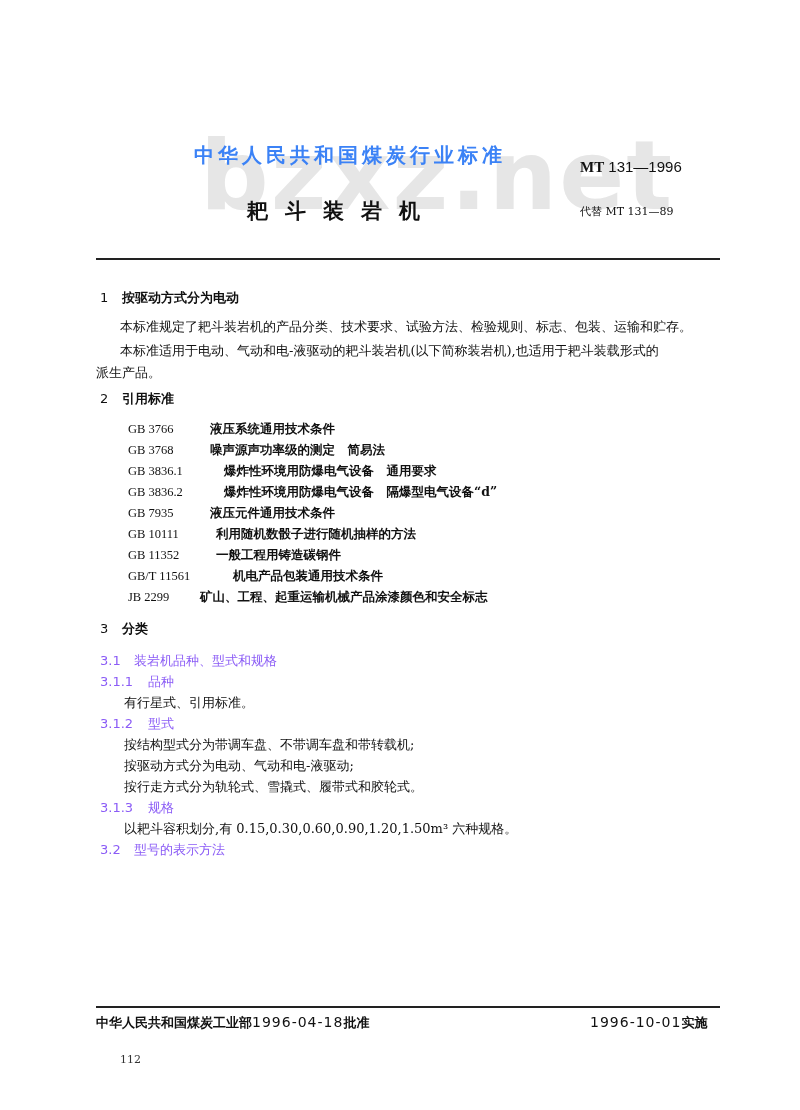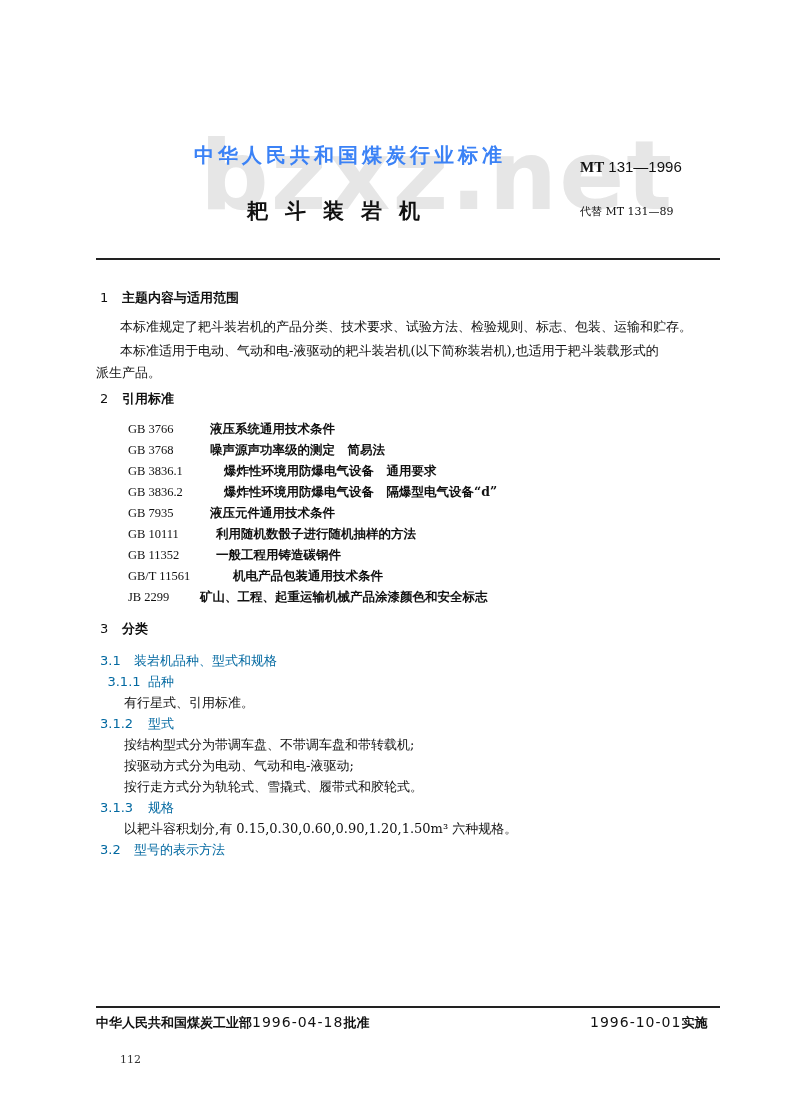--- a/index.html
+++ b/index.html
@@ -39,21 +39,21 @@
     font-family: "DejaVu Sans", "Liberation Sans", sans-serif;
     font-size: 13px; font-weight: bold; color: #111;
   }
   .h1 .num { font-weight: normal; display: inline-block; width: 22px; }
   .p { font-size: 13px; color: #111; }
   .ref { font-size: 12.5px; color: #111; }
   .ref .code { display: inline-block; font-family: "Liberation Serif", serif; }
   .ref .name { font-weight: bold; }
   .sub {
     font-family: "DejaVu Sans", "Liberation Sans", sans-serif;
-    font-size: 13px; color: #0369a1;
+    font-size: 13px; color: #8b5cf6;
   }
   .sub .num { display: inline-block; }
   .footer-left {
     left: 96px; top: 1014px;
     font-family: "DejaVu Sans", "Liberation Sans", sans-serif;
     font-size: 13px; font-weight: bold; color: #111;
   }
   .footer-left .date { font-weight: normal; font-size: 14px; letter-spacing: 1px; }
   .footer-right {
     left: 590px; top: 1014px;
@@ -72,21 +72,21 @@
 <div class="abs doc-title">耙斗装岩机</div>
 <div class="abs std-code">
   <b>MT</b>
   <span>131—1996</span>
 </div>
 <div class="abs replaces">代替 MT 131—89</div>
 
 <div class="rule" style="top:258px;"></div>
 
 <div class="abs h1" style="left:100px; top:289px;">
-  <span class="num">1</span><span>主题内容与适用范围</span>
+  <span class="num">1</span><span>按驱动方式分为电动</span>
 </div>
 <div class="abs p" style="left:120px; top:318px;font-family:Liberation Mono, monospace;">本标准规定了耙斗装岩机的产品分类、技术要求、试验方法、检验规则、标志、包装、运输和贮存。</div>
 <div class="abs p" style="left:120px; top:342px;">本标准适用于电动、气动和电-液驱动的耙斗装岩机(以下简称装岩机),也适用于耙斗装载形式的</div>
 <div class="abs p" style="left:96px; top:364px;">派生产品。</div>
 
 <div class="abs h1" style="left:100px; top:390px;">
   <span class="num">2</span><span>引用标准</span>
 </div>
 <div class="abs ref" style="left:128px; top:421px;"><span class="code" style="width:82px;">GB 3766</span><span class="name">液压系统通用技术条件</span></div>
 <div class="abs ref" style="left:128px; top:442px;"><span class="code" style="width:82px;">GB 3768</span><span class="name">噪声源声功率级的测定　简易法</span></div>
@@ -97,21 +97,21 @@
 <div class="abs ref" style="left:128px; top:547px;"><span class="code" style="width:88px;">GB 11352</span><span class="name">一般工程用铸造碳钢件</span></div>
 <div class="abs ref" style="left:128px; top:568px;"><span class="code" style="width:105px;">GB/T 11561</span><span class="name">机电产品包装通用技术条件</span></div>
 <div class="abs ref" style="left:128px; top:589px;"><span class="code" style="width:72px;">JB 2299</span><span class="name">矿山、工程、起重运输机械产品涂漆颜色和安全标志</span></div>
 
 <div class="abs h1" style="left:100px; top:620px;">
   <span class="num">3</span><span>分类</span>
 </div>
 
 <div class="abs sub" style="left:100px; top:652px;"><span class="num" style="width:34px;">3.1</span><span>装岩机品种、型式和规格</span></div>
 
-<div class="abs sub" style="left:100px; top:673px;"><span class="num" style="width:48px;text-align:center;">3.1.1</span><span>品种</span></div>
+<div class="abs sub" style="left:100px; top:673px;"><span class="num" style="width:48px;">3.1.1</span><span>品种</span></div>
 <div class="abs p" style="left:124px; top:694px;">有行星式、引用标准。</div>
 
 <div class="abs sub" style="left:100px; top:715px;"><span class="num" style="width:48px;">3.1.2</span><span>型式</span></div>
 <div class="abs p" style="left:124px; top:736px;">按结构型式分为带调车盘、不带调车盘和带转载机;</div>
 <div class="abs p" style="left:124px; top:757px;">按驱动方式分为电动、气动和电-液驱动;</div>
 <div class="abs p" style="left:124px; top:778px;">按行走方式分为轨轮式、雪撬式、履带式和胶轮式。</div>
 
 <div class="abs sub" style="left:100px; top:799px;"><span class="num" style="width:48px;">3.1.3</span><span>规格</span></div>
 <div class="abs p" style="left:124px; top:820px;">以耙斗容积划分,有 0.15,0.30,0.60,0.90,1.20,1.50m³ 六种规格。</div>
 

